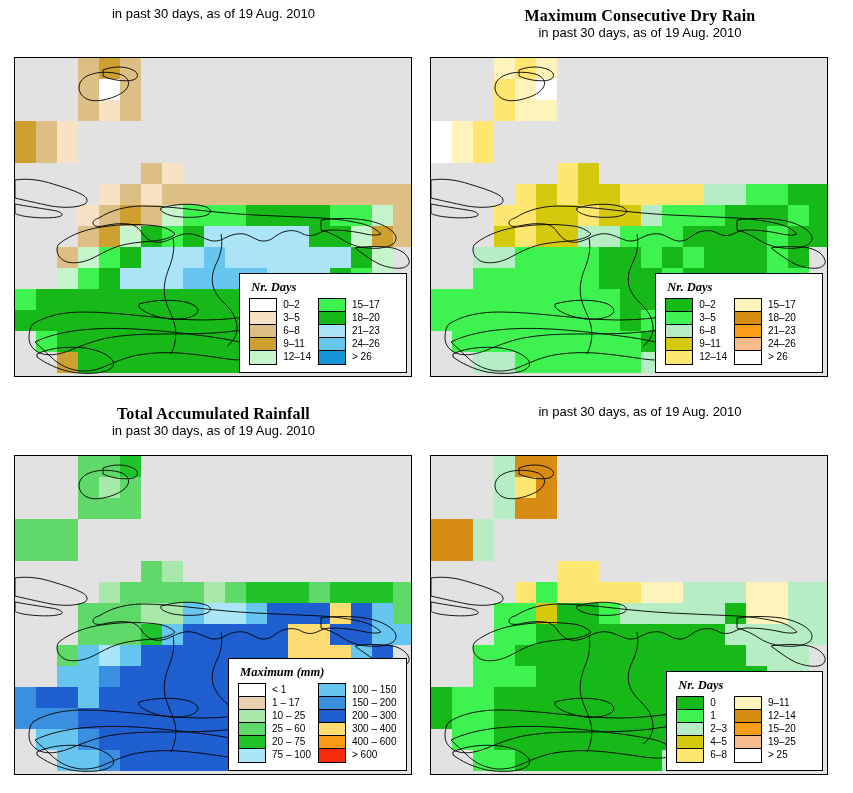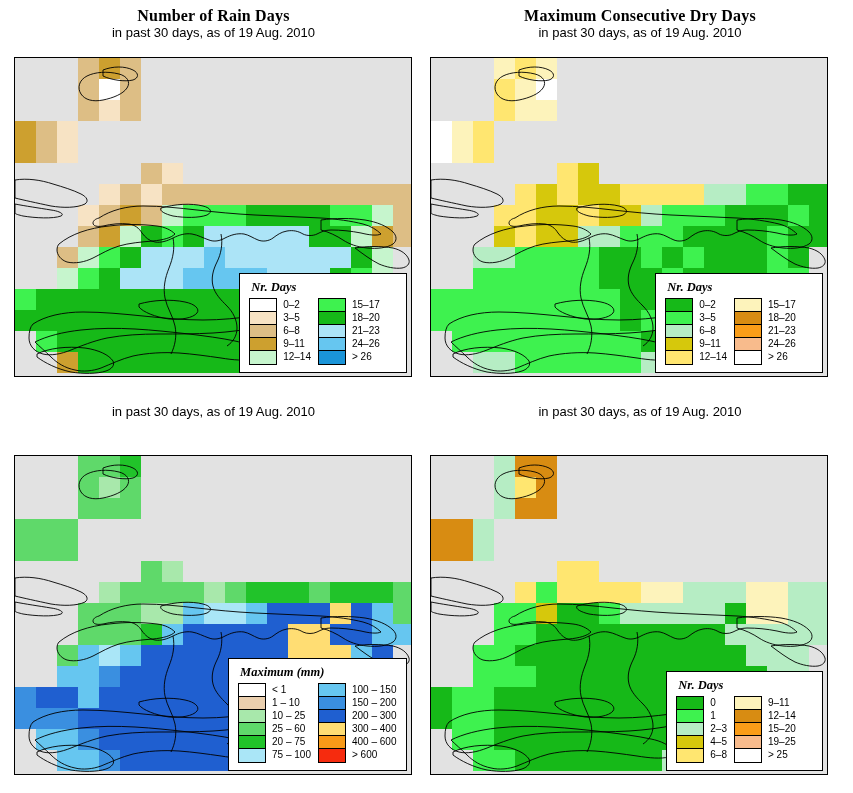--- a/index.html
+++ b/index.html
@@ -79,21 +79,20 @@
   }
   .legend-col.second{margin-left:7px;}
   .leg-label.wide{min-width:46px;}
 </style>
 </head>
 <body>
 
 <div class="sheet">
 
   <div class="panel" style="left:0px;top:6px;width:427px;">
-    <div class="panel-title">Number of Rain Days</div>
     <div class="panel-subtitle">in past 30 days, as of  19 Aug. 2010</div>
   </div>
   <div class="map-frame" style="left:14px;top:57px;width:398px;height:320px;">
     <div class="map-canvas" id="map0">
         <div class="cell" style="left: 63px; top: 0px; width: 21px; height: 21px; background: rgb(221, 190, 133);"></div>
         <div class="cell" style="left: 84px; top: 0px; width: 21px; height: 21px; background: rgb(205, 160, 47);"></div>
         <div class="cell" style="left: 105px; top: 0px; width: 21px; height: 21px; background: rgb(221, 190, 133);"></div>
         <div class="cell" style="left: 63px; top: 21px; width: 21px; height: 21px; background: rgb(221, 190, 133);"></div>
         <div class="cell" style="left: 84px; top: 21px; width: 21px; height: 21px; background: rgb(255, 255, 255);"></div>
         <div class="cell" style="left: 105px; top: 21px; width: 21px; height: 21px; background: rgb(221, 190, 133);"></div>
@@ -298,21 +297,21 @@
               <div class="leg-label wide">21–23</div>
               <div class="leg-label wide">24–26</div>
               <div class="leg-label wide">&gt; 26</div>
             </div>
           </div>
         </div>
       </div>
   </div>
 
   <div class="panel" style="left:427px;top:6px;width:426px;">
-    <div class="panel-title">Maximum Consecutive Dry Days</div>
+    <div class="panel-title">Maximum Consecutive Dry Rain</div>
     <div class="panel-subtitle">in past 30 days, as of  19 Aug. 2010</div>
   </div>
   <div class="map-frame" style="left:430px;top:57px;width:398px;height:320px;">
     <div class="map-canvas" id="map1">
         <div class="cell" style="left: 63px; top: 0px; width: 21px; height: 21px; background: rgb(253, 243, 187);"></div>
         <div class="cell" style="left: 84px; top: 0px; width: 21px; height: 21px; background: rgb(255, 230, 112);"></div>
         <div class="cell" style="left: 105px; top: 0px; width: 21px; height: 21px; background: rgb(253, 243, 187);"></div>
         <div class="cell" style="left: 63px; top: 21px; width: 21px; height: 21px; background: rgb(255, 230, 112);"></div>
         <div class="cell" style="left: 84px; top: 21px; width: 21px; height: 21px; background: rgb(253, 243, 187);"></div>
         <div class="cell" style="left: 105px; top: 21px; width: 21px; height: 21px; background: rgb(255, 255, 255);"></div>
@@ -517,20 +516,21 @@
               <div class="leg-label wide">21–23</div>
               <div class="leg-label wide">24–26</div>
               <div class="leg-label wide">&gt; 26</div>
             </div>
           </div>
         </div>
       </div>
   </div>
 
   <div class="panel" style="left:0px;top:404px;width:427px;">
+    <div class="panel-title">Total Accumulated Rainfall</div>
     <div class="panel-subtitle">in past 30 days, as of  19 Aug. 2010</div>
   </div>
   <div class="map-frame" style="left:14px;top:455px;width:398px;height:320px;">
     <div class="map-canvas" id="map2">
         <div class="cell" style="left: 63px; top: 0px; width: 21px; height: 21px; background: rgb(95, 217, 106);"></div>
         <div class="cell" style="left: 84px; top: 0px; width: 21px; height: 21px; background: rgb(95, 217, 106);"></div>
         <div class="cell" style="left: 105px; top: 0px; width: 21px; height: 21px; background: rgb(33, 195, 42);"></div>
         <div class="cell" style="left: 63px; top: 21px; width: 21px; height: 21px; background: rgb(95, 217, 106);"></div>
         <div class="cell" style="left: 84px; top: 21px; width: 21px; height: 21px; background: rgb(168, 232, 171);"></div>
         <div class="cell" style="left: 105px; top: 21px; width: 21px; height: 21px; background: rgb(95, 217, 106);"></div>
@@ -709,21 +709,21 @@
             <div class="swatch-stack">
               <div class="swatch" style="background: rgb(255, 255, 255);"></div>
               <div class="swatch" style="background: rgb(234, 207, 174);"></div>
               <div class="swatch" style="background: rgb(168, 232, 171);"></div>
               <div class="swatch" style="background: rgb(95, 217, 106);"></div>
               <div class="swatch" style="background: rgb(33, 195, 42);"></div>
               <div class="swatch" style="background: rgb(170, 230, 247);"></div>
             </div>
             <div class="label-stack">
               <div class="leg-label">&lt; 1</div>
-              <div class="leg-label">1 – 10</div>
+              <div class="leg-label">1 – 17</div>
               <div class="leg-label">10 – 25</div>
               <div class="leg-label">25 – 60</div>
               <div class="leg-label">20 – 75</div>
               <div class="leg-label">75 – 100</div>
             </div>
           </div>
           <div class="legend-col second">
             <div class="swatch-stack">
               <div class="swatch" style="background: rgb(102, 198, 240);"></div>
               <div class="swatch" style="background: rgb(58, 143, 224);"></div>

